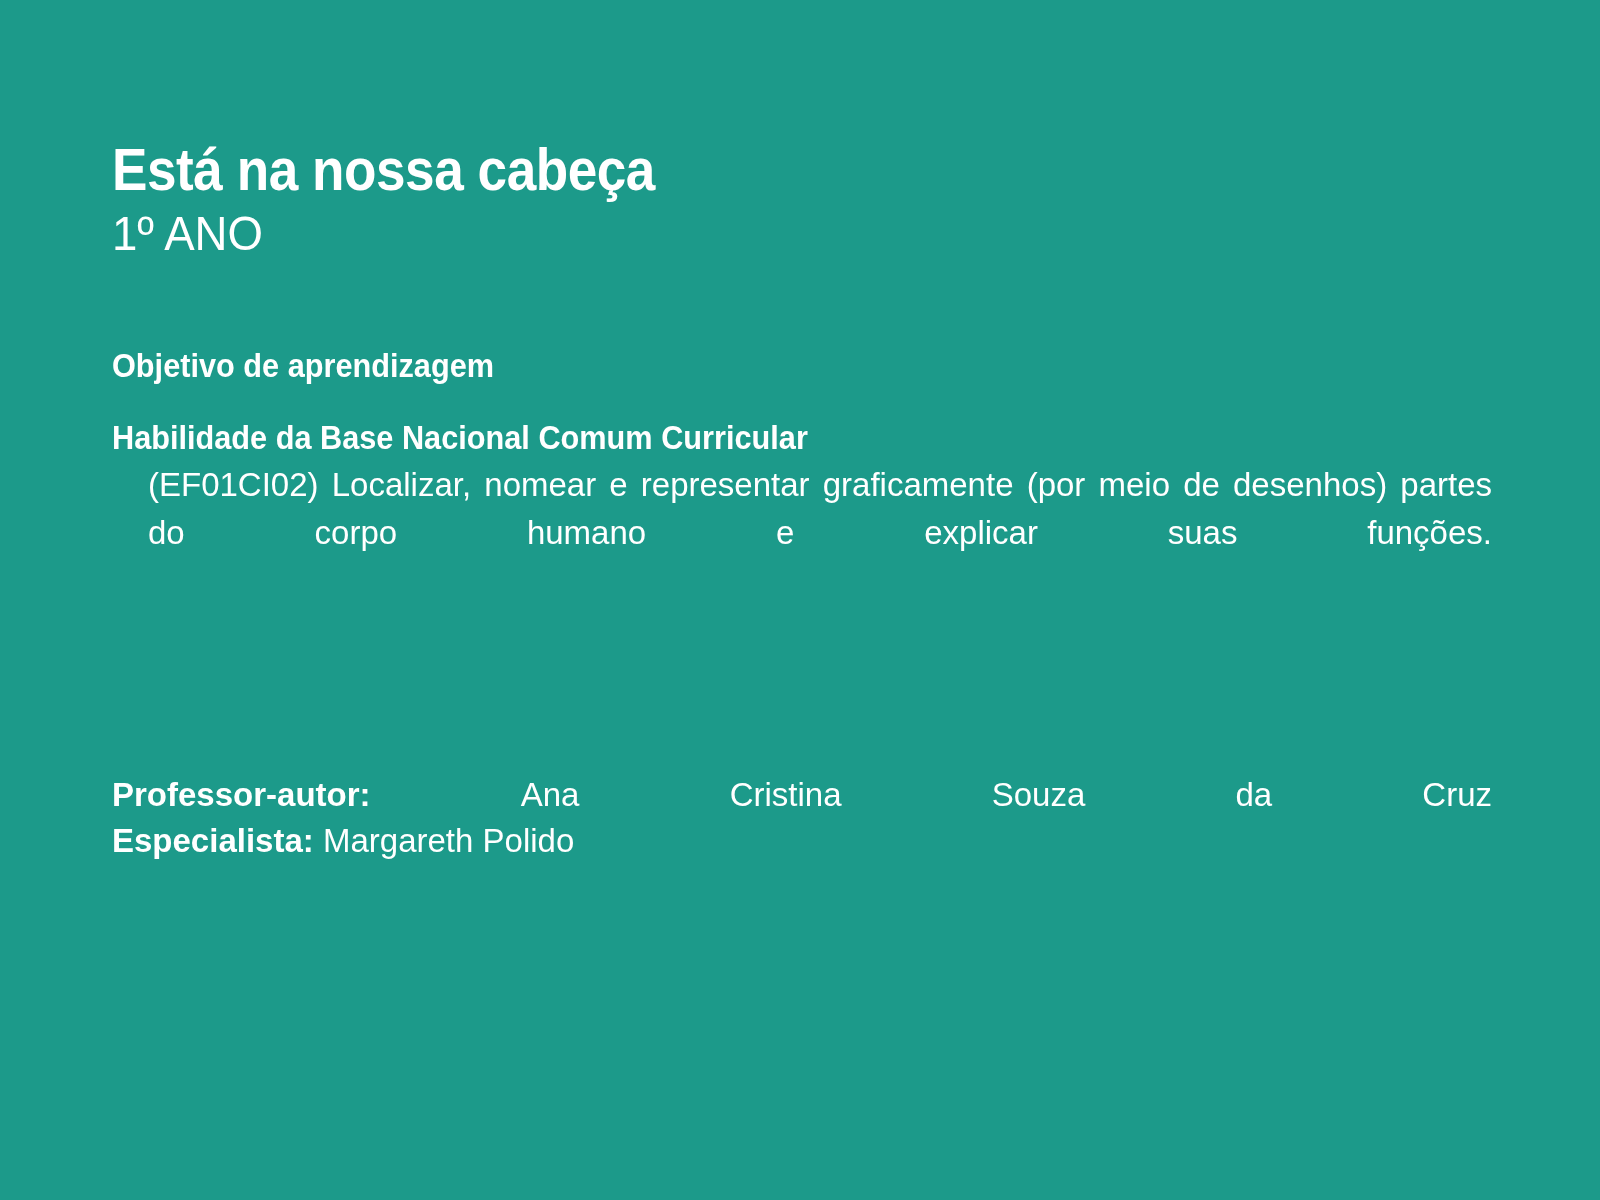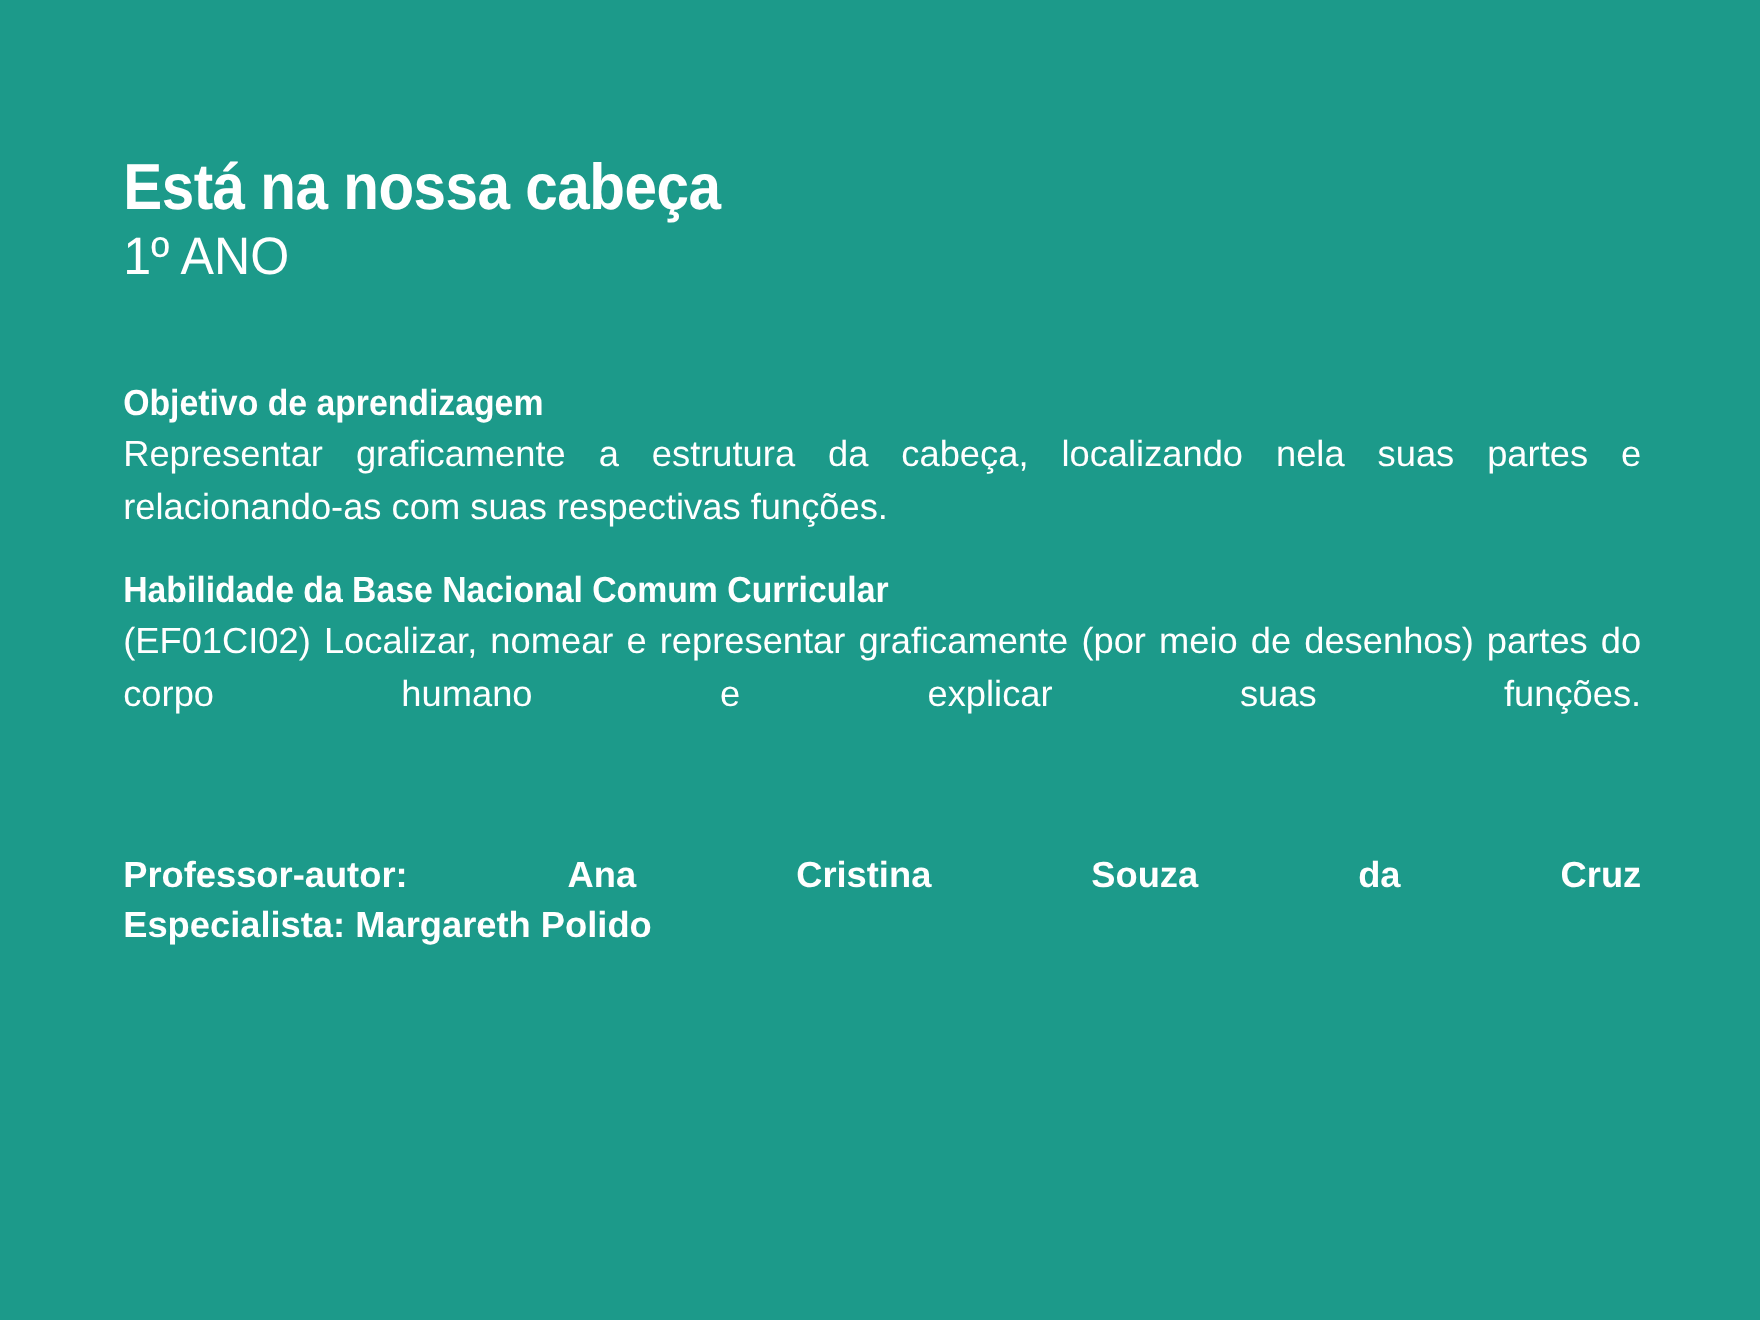--- a/index.html
+++ b/index.html
@@ -82,20 +82,21 @@
     font-weight: 300;
     font-size: 33px;
     line-height: 48px;
     color: #ffffff;
     text-align: justify;
     text-justify: inter-word;
     hyphens: none;
   }
   .section-text.justify-all {
     text-align-last: justify;
+    margin-left: 36px;
   }
 
   
   .credits-block {
     position: absolute;
     left: 112px;
     top: 772px;
     width: 1380px;
     font-family: "Liberation Sans", sans-serif;
     font-weight: 300;
@@ -111,37 +112,36 @@
   .credit-line.last {
     text-align: right;
     text-align-last: left;
   }
   .credit-label {
     font-family: "Liberation Sans Narrow", "Liberation Sans", sans-serif;
     font-weight: bold;
     letter-spacing: 0px;
     margin-top: 36px;
   }
-  .credit-value { font-weight: 700; }
+  .credit-value { font-weight: 400; }
 </style>
 </head>
 <body style="background: rgb(28, 154, 138);">
 
 <div class="slide" style="background: rgb(28, 154, 138);">
 
   <div class="title-block">
     <div class="slide-title">Está na nossa cabeça</div>
     <div class="slide-subtitle">1º ANO</div>
   </div>
 
   <div class="body-block">
 
     <div class="section">
       <div class="section-heading">Objetivo de aprendizagem</div>
-      <div class="section-text">Representar graficamente a estrutura da cabeça, localizando nela suas partes e relacionando-as com suas respectivas funções.</div>
     </div>
 
     <div class="section">
       <div class="section-heading">Habilidade da Base Nacional Comum Curricular</div>
       <div class="section-text justify-all">(EF01CI02) Localizar, nomear e representar graficamente (por meio de desenhos) partes do corpo humano e explicar suas funções.</div>
     </div>
 
   </div>
 
   <div class="credits-block">

